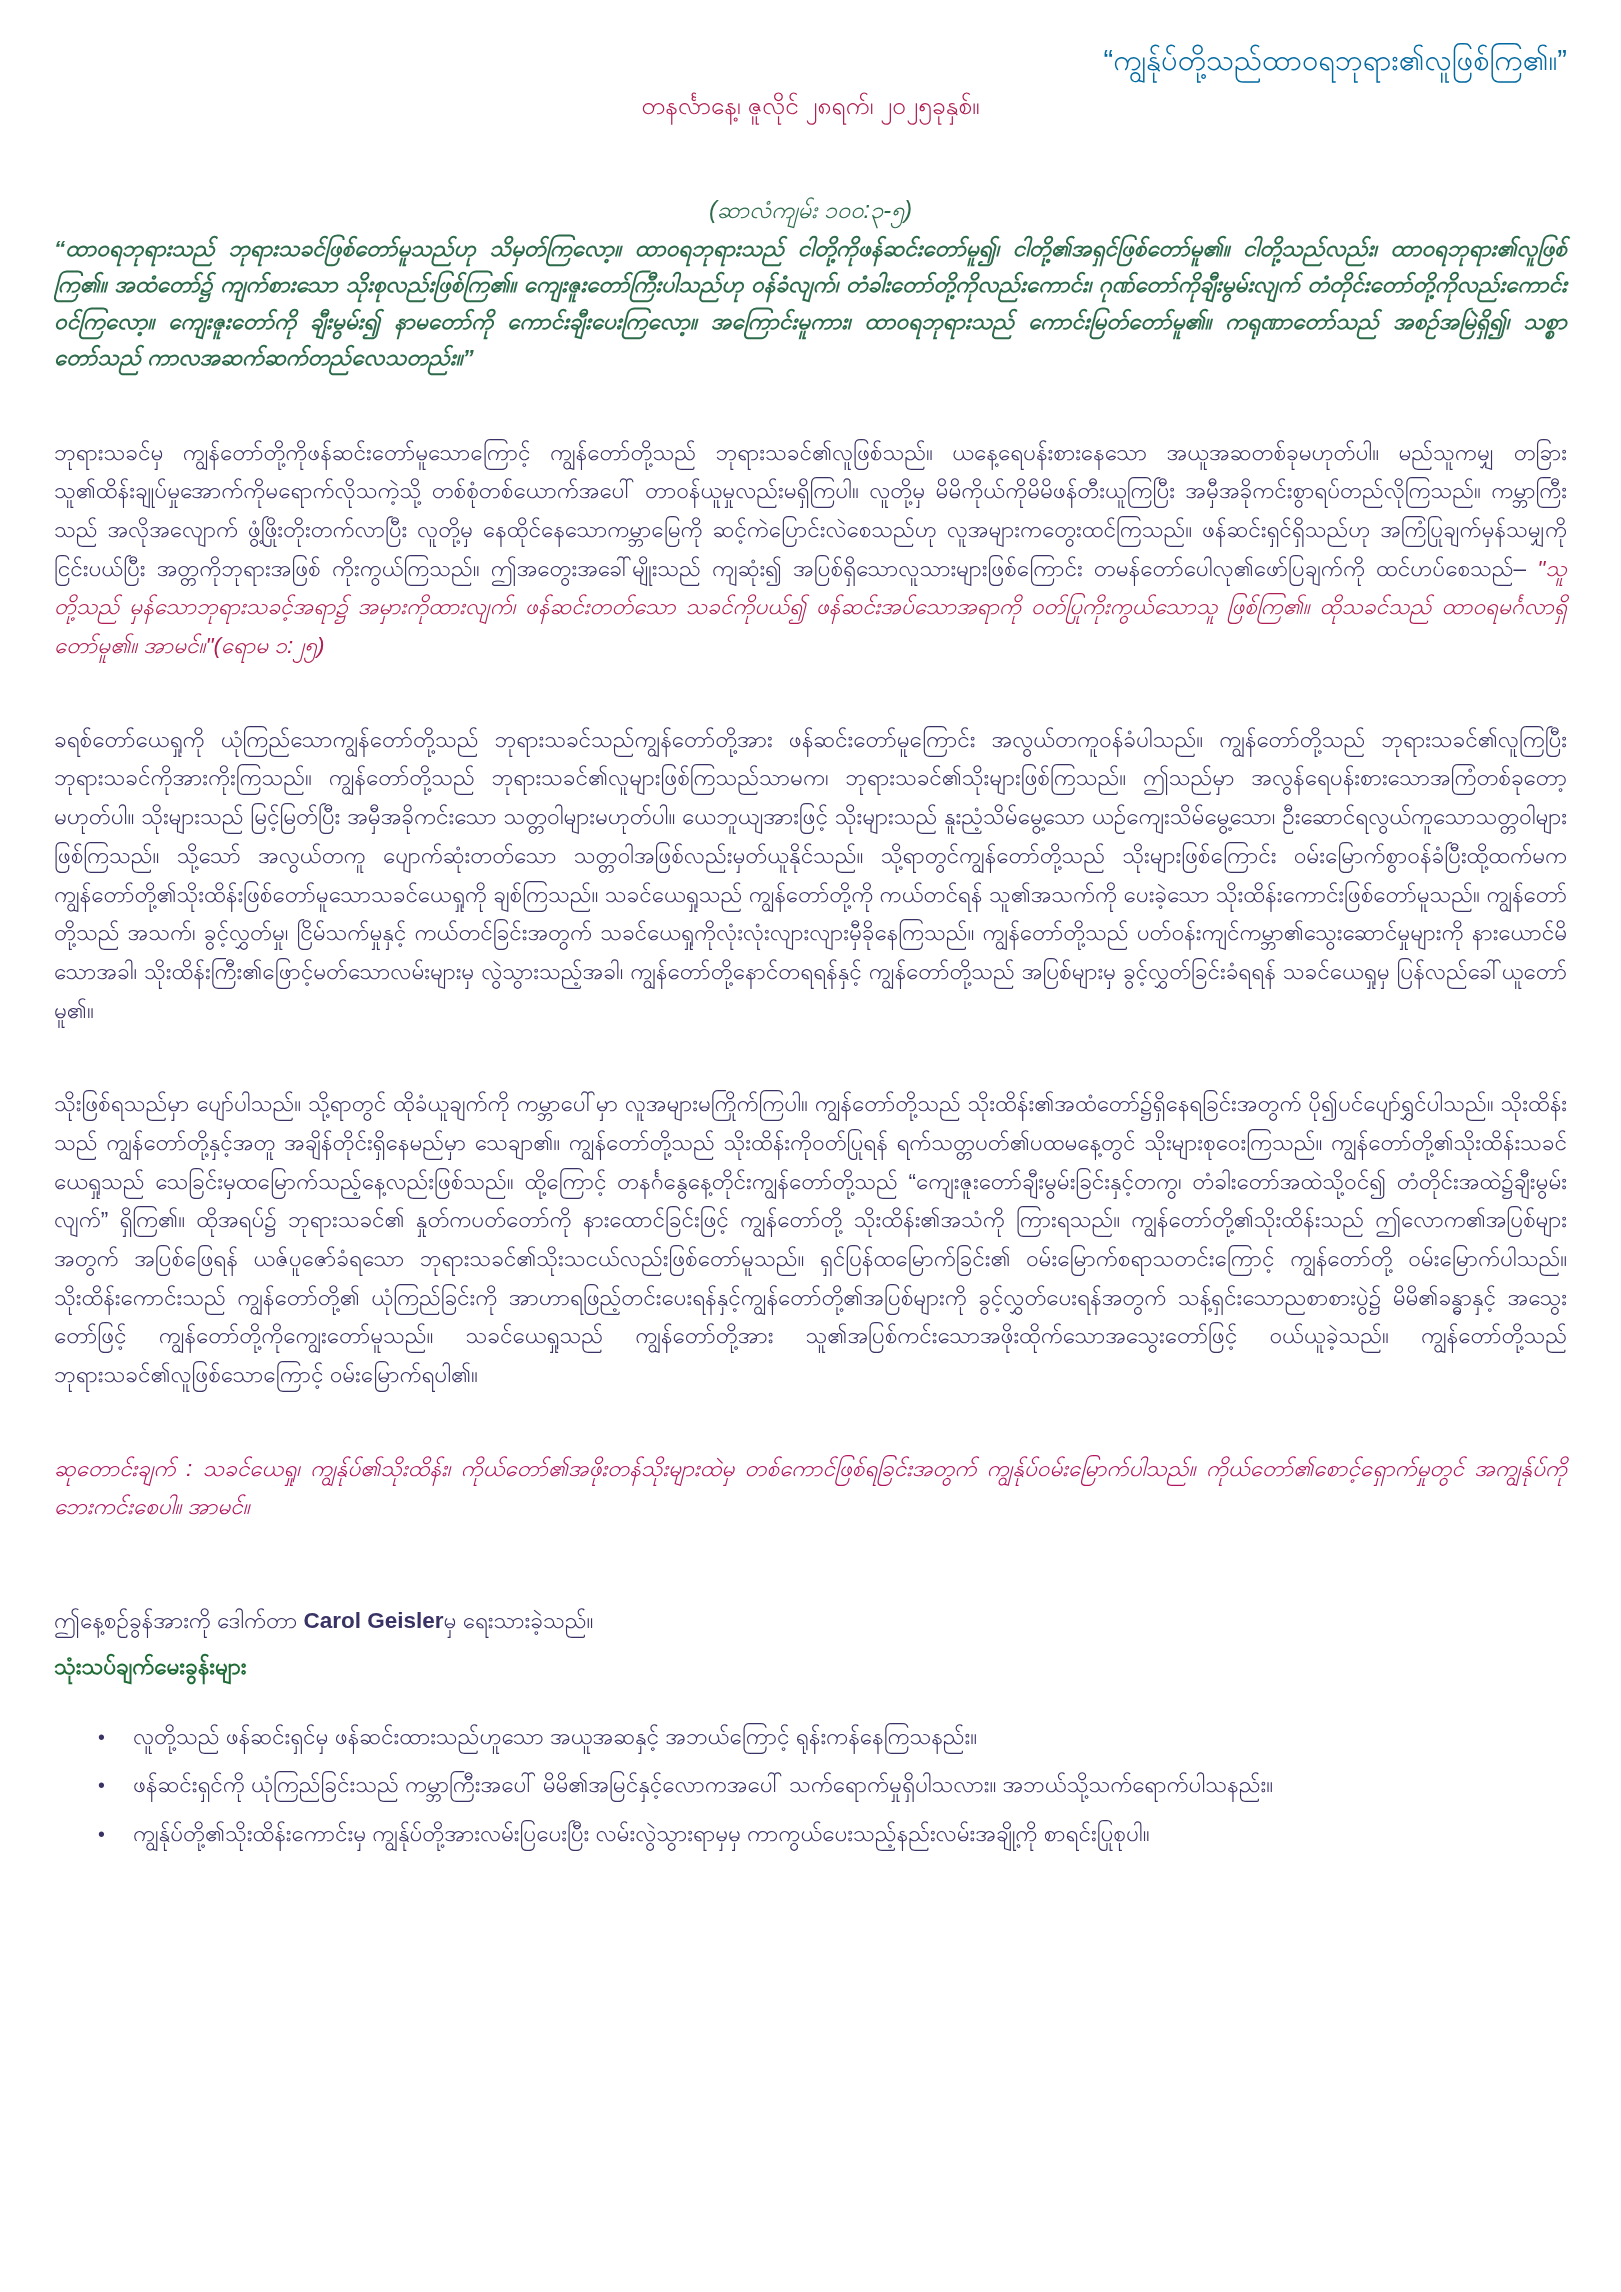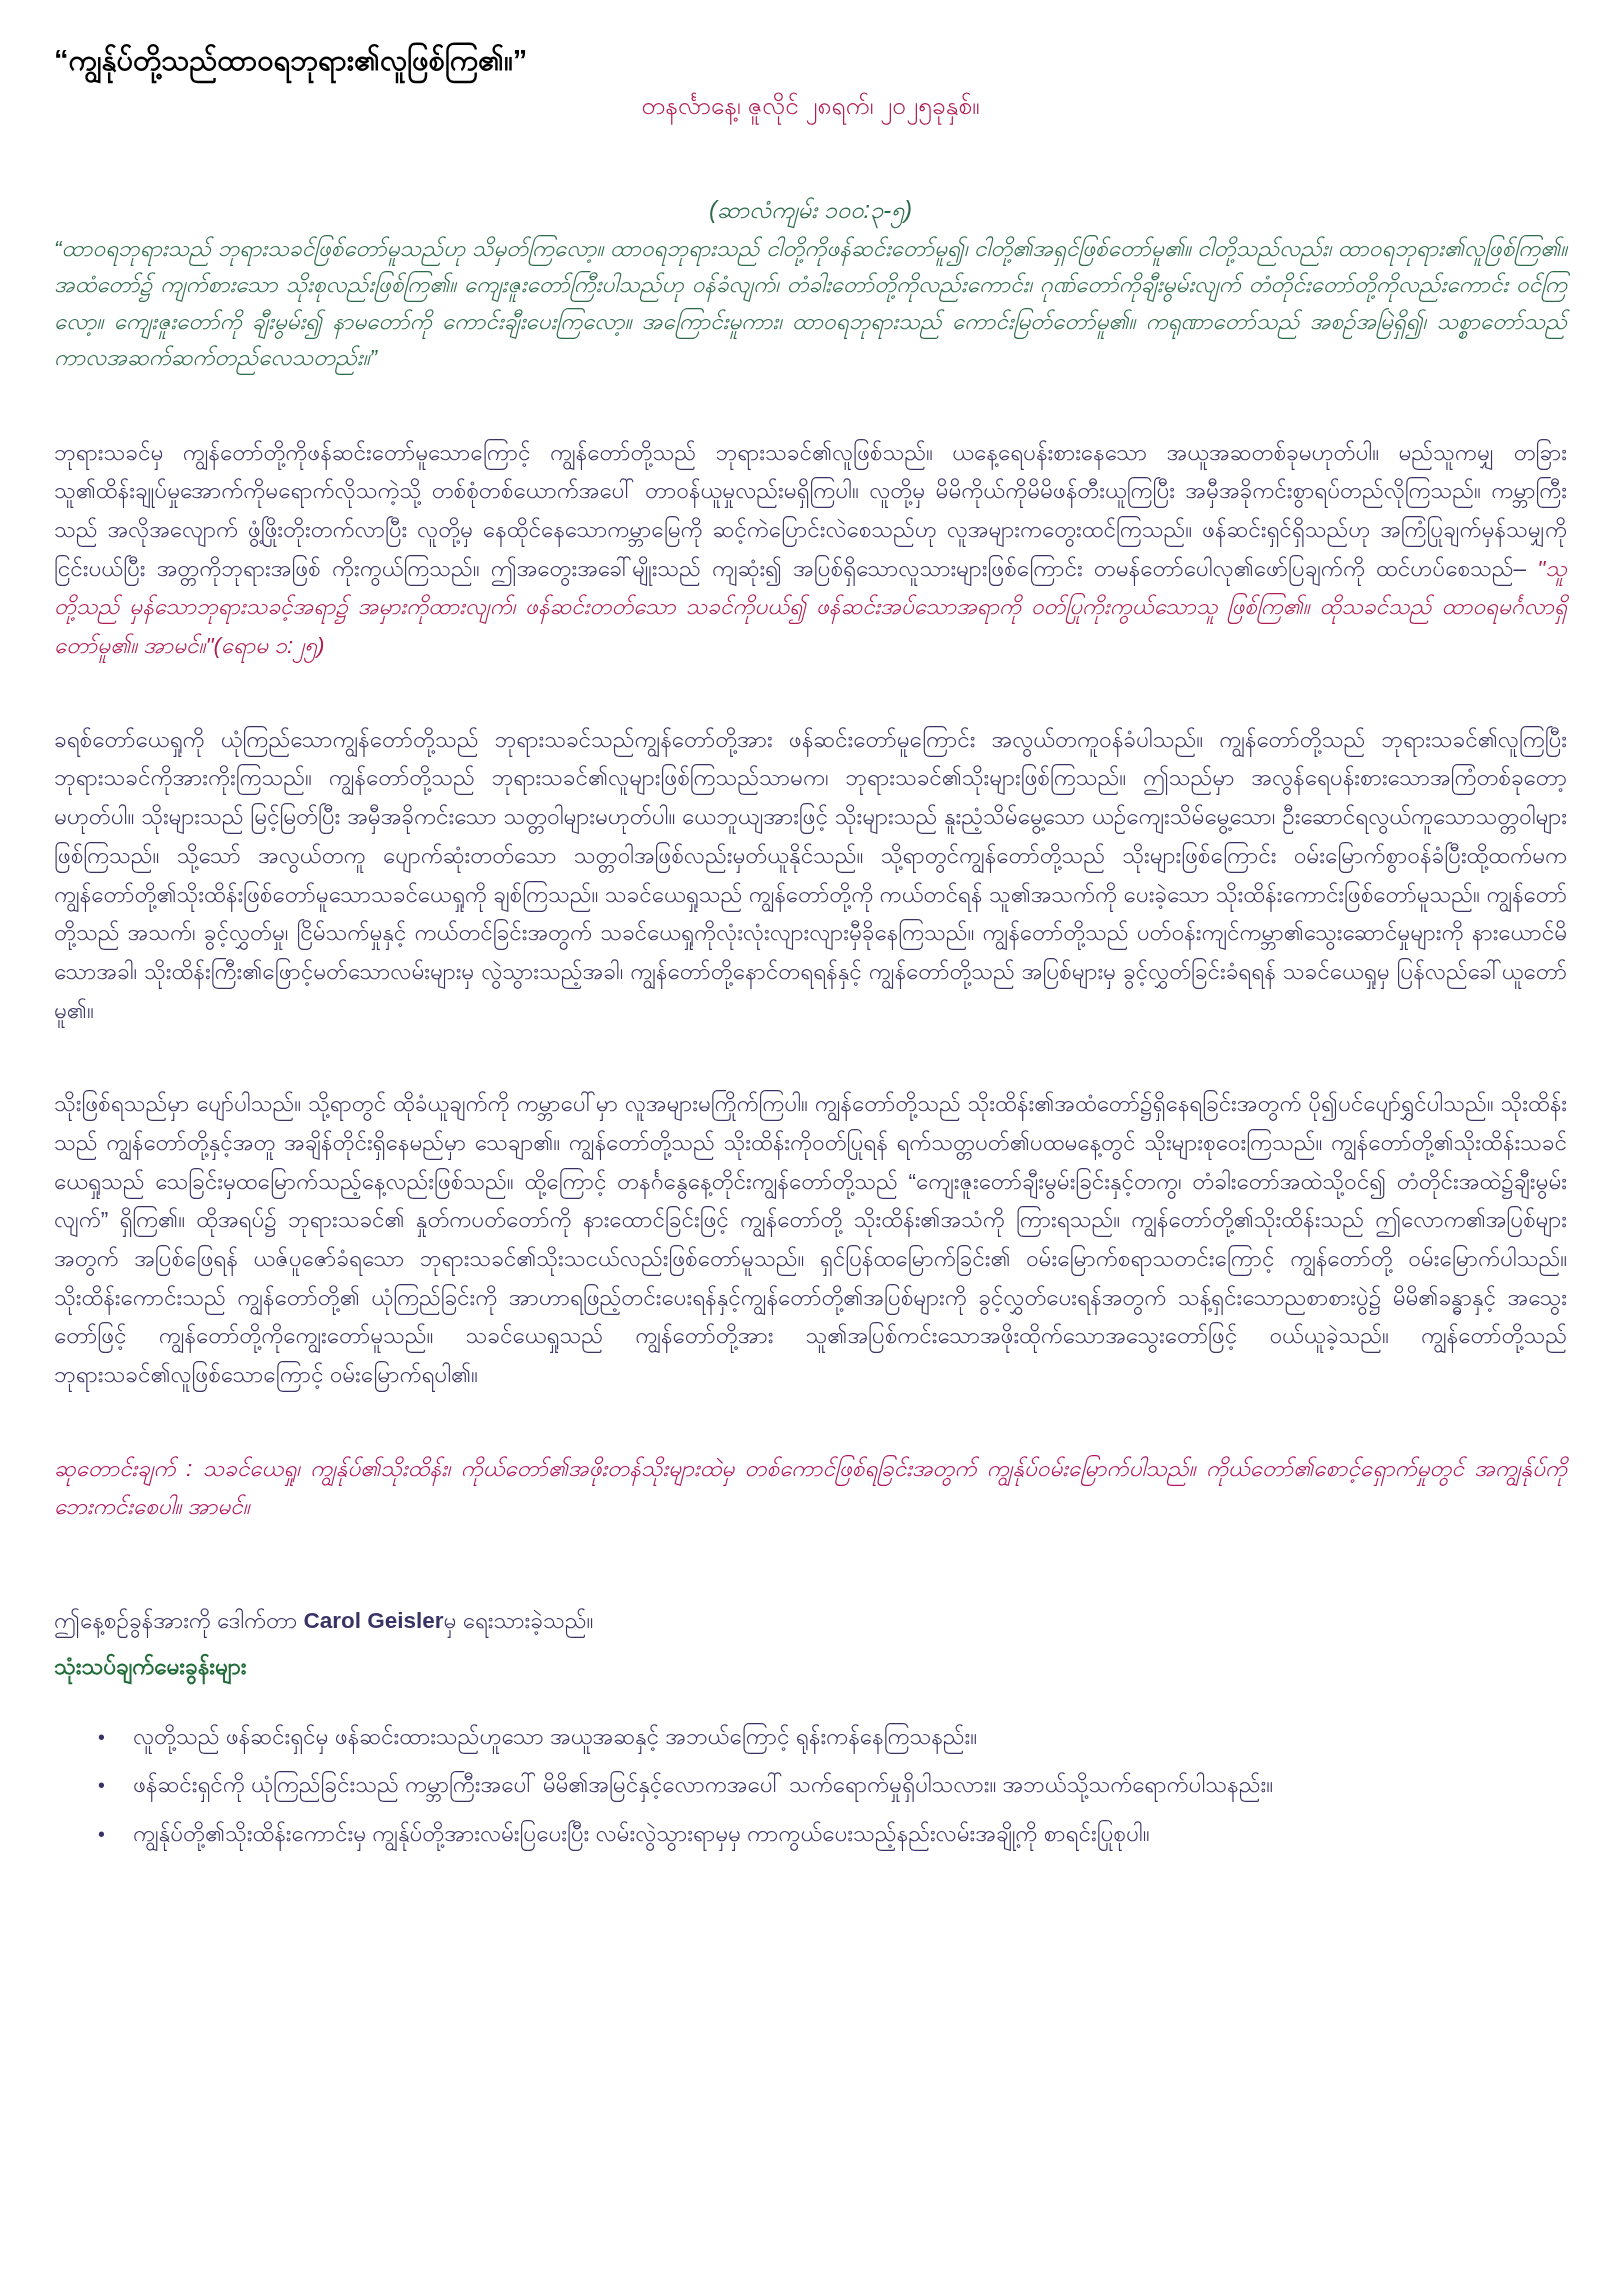--- a/index.html
+++ b/index.html
@@ -12,24 +12,24 @@
     width: 1621px;
     height: 2293px;
     margin: 0 auto;
     background: #ffffff;
     box-sizing: border-box;
     padding: 39px 54px 39px 54px;
     font-family: "Liberation Sans", sans-serif;
     overflow: hidden;
   }
   .doc-title {
-    color: #000000;
+    color: #0369a1;
     font-size: 29px;
-    font-weight: bold;
-    text-align: left;
+    font-weight: normal;
+    text-align: right;
     line-height: 1.5;
     margin: 0 0 5.9px 0;
   }
   .date-line {
     color: #b01e53;
     font-size: 24.5px;
     text-align: center;
     line-height: 1.5;
     margin: 0 0 69px 0;
   }
@@ -41,20 +41,21 @@
     line-height: 1.4;
     margin: 0 0 3.9px 0;
   }
   .scripture-quote {
     color: #2d6a4a;
     font-size: 22.5px;
     font-style: italic;
     text-align: justify;
     line-height: 1.62;
     margin: 0 0 57px 0;
+    font-weight: bold;
   }
   .body-para {
     color: #393365;
     font-size: 22.5px;
     text-align: justify;
     line-height: 1.72;
     margin: 0 0 55px 0;
   }
   .inline-quote-red {
     color: #b01e53;

